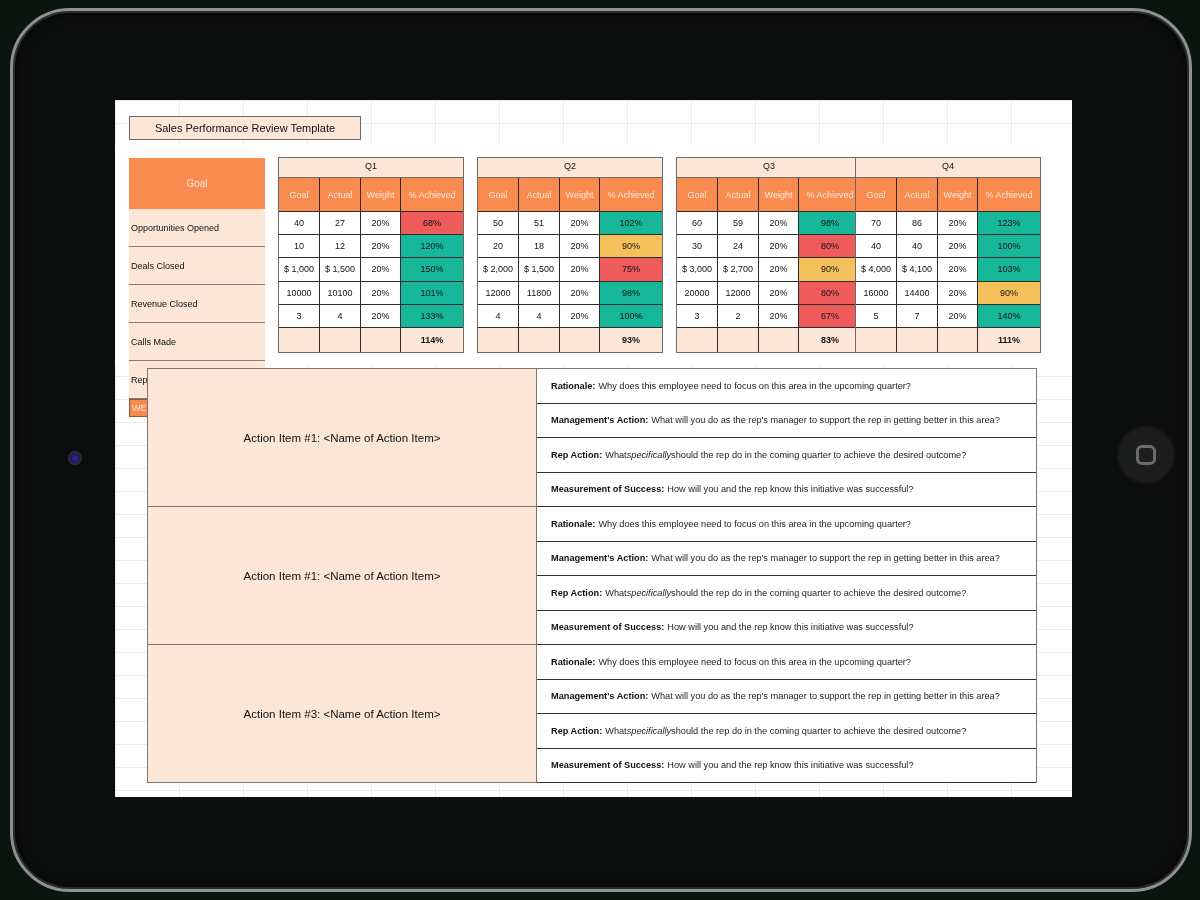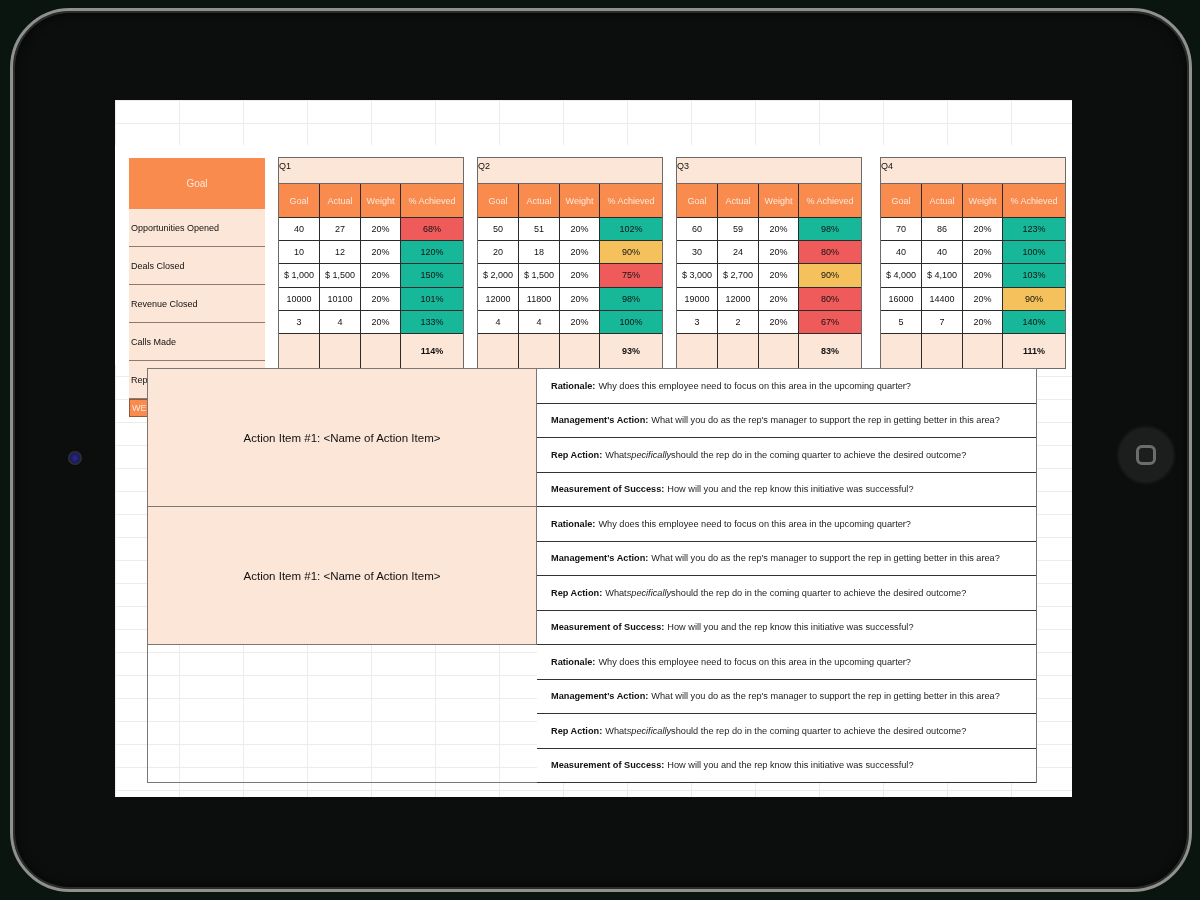--- a/index.html
+++ b/index.html
@@ -45,32 +45,32 @@
   .goal-row {
     height: 38px; background: #fbe6d8; border-bottom: 1px solid #8c7b70;
     font-size: 9px; color: #111; display: flex; align-items: center; padding-left: 2px;
   }
   .goal-total {
     height: 18px; background: #f98b4e; color: #fde8da; font-size: 9px;
     display: flex; align-items: center; padding-left: 2px; border: 1px solid #8c5a3c;
   }
   .qtable { position: absolute; top: 57px; width: 186px; border: 1px solid #6d6a68; }
   .q-head {
-    height: 26px; background: #fbe6d8; font-size: 9px; color: #111;
+    height: 20px; background: #fbe6d8; text-align: center; font-size: 9px; color: #111;
     line-height: 17px; border-bottom: 1px solid #6d6a68;
   }
   .q-row { display: flex; }
   .q-cell {
     border-right: 1px solid #2b2b2b; border-bottom: 1px solid #2b2b2b;
     display: flex; align-items: center; justify-content: center; font-size: 9px; color: #111;
   }
   .q-cell:last-child { border-right: none; }
   .q-sub .q-cell { background: #f98b4e; color: #fde8da; height: 34px; }
   .q-data .q-cell { height: 23.2px; background: #fff; }
-  .q-total .q-cell { height: 34px; background: #fbe6d8; border-bottom: none; }
+  .q-total .q-cell { height: 24px; background: #fbe6d8; border-bottom: none; }
   .c0 { width: 41px; } .c1 { width: 41px; text-align: center; } .c2 { width: 40px; } .c3 { width: 62px; }
   .ach-red { background: #ef5a5b !important; }
   .ach-green { background: #17b89a !important; }
   .ach-yellow { background: #f4c15c !important; }
   .bold { font-weight: bold; }
   .actions {
     position: absolute; left: 32px; top: 268px; width: 890px; height: 415px;
     border: 1px solid #7c7775;
   }
   .action-block { position: absolute; left: 0; width: 888px; height: 138px; }
@@ -96,20 +96,21 @@
   <div class="camera"></div>
   <div class="home-button">
     <div class="home-square"></div>
   </div>
 </div>
 
 <div class="screen">
 
   <div class="white-mask" style="left:0;top:45px;width:957px;height:220px;"></div>
 
+  <div class="title-box">Sales Performance Review Template</div>
 
   <div class="goal-col">
     <div class="goal-head">Goal</div>
     <div class="goal-row">Opportunities Opened</div>
     <div class="goal-row">Deals Closed</div>
     <div class="goal-row">Revenue Closed</div>
     <div class="goal-row">Calls Made</div>
     <div class="goal-row">Reps Hired</div>
     <div class="goal-total">WEIGHTED TOTAL</div>
   </div>
@@ -225,39 +226,39 @@
       <div class="q-cell c2">20%</div>
       <div class="q-cell c3 ach-red">80%</div>
     </div>
         <div class="q-row q-data">
       <div class="q-cell c0">$ 3,000</div>
       <div class="q-cell c1">$ 2,700</div>
       <div class="q-cell c2">20%</div>
       <div class="q-cell c3 ach-yellow">90%</div>
     </div>
         <div class="q-row q-data">
-      <div class="q-cell c0">19000</div>
+      <div class="q-cell c0">20000</div>
       <div class="q-cell c1">12000</div>
       <div class="q-cell c2">20%</div>
       <div class="q-cell c3 ach-red">80%</div>
     </div>
         <div class="q-row q-data">
       <div class="q-cell c0">3</div>
       <div class="q-cell c1">2</div>
       <div class="q-cell c2">20%</div>
       <div class="q-cell c3 ach-red">67%</div>
     </div>
         <div class="q-row q-total">
       <div class="q-cell c0"></div>
       <div class="q-cell c1"></div>
       <div class="q-cell c2"></div>
       <div class="q-cell c3 bold">83%</div>
     </div>
       </div>
-      <div class="qtable" style="left: 765px;">
+      <div class="qtable" style="left: 740px;">
         <div class="q-head">Q4</div>
         <div class="q-row q-sub">
           <div class="q-cell c0">Goal</div>
           <div class="q-cell c1">Actual</div>
           <div class="q-cell c2">Weight</div>
           <div class="q-cell c3">% Achieved</div>
         </div>
         <div class="q-row q-data">
       <div class="q-cell c0">70</div>
       <div class="q-cell c1">86</div>
@@ -346,20 +347,21 @@
           <span> should the rep do in the coming quarter to achieve the desired outcome?</span>
     </div>
         <div class="prompt" style="top:103.5px">
       <b>Measurement of Success:</b>
       <span>How will you and the rep know this initiative was successful?</span>
           <i></i>
           <span></span>
     </div>
       </div>
       <div class="action-block" style="top: 276px;">
+        <div class="action-name">Action Item #3: &lt;Name of Action Item&gt;</div>
         <div class="prompt" style="top:0px">
       <b>Rationale:</b>
       <span>Why does this employee need to focus on this area in the upcoming quarter?</span>
           <i></i>
           <span></span>
     </div>
         <div class="prompt" style="top:34.5px">
       <b>Management's Action:</b>
       <span>What will you do as the rep's manager to support the rep in getting better in this area?</span>
           <i></i>

